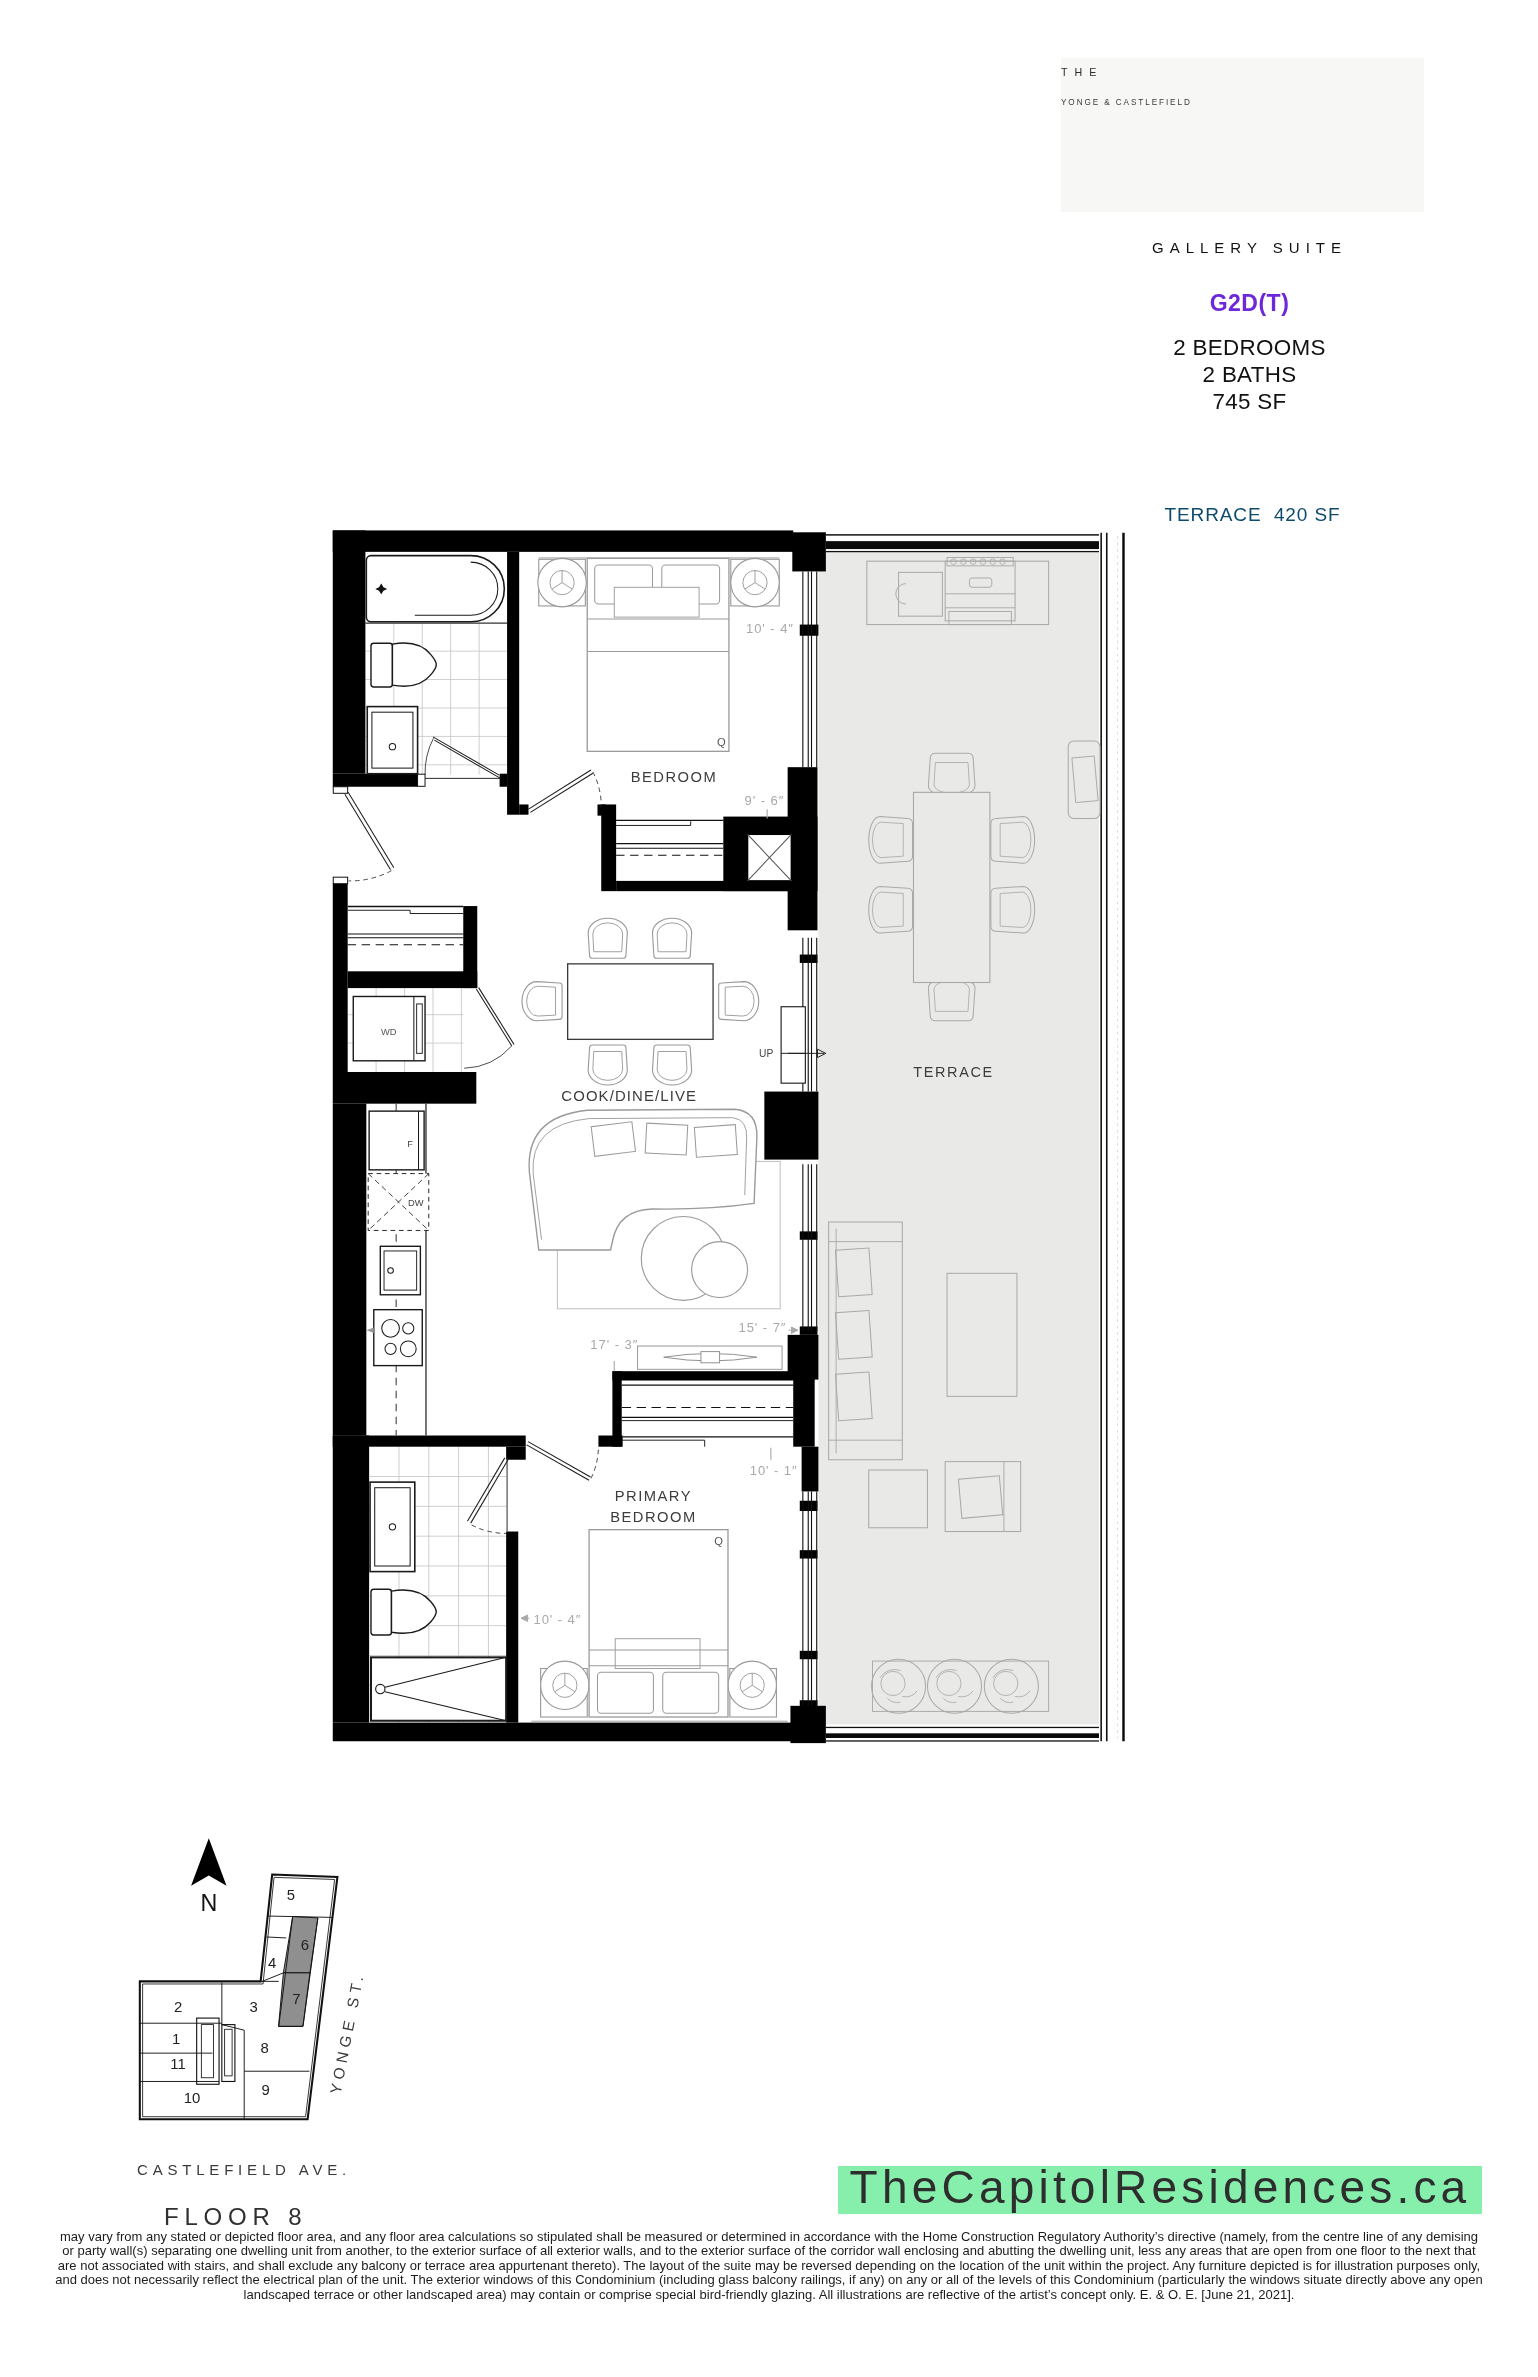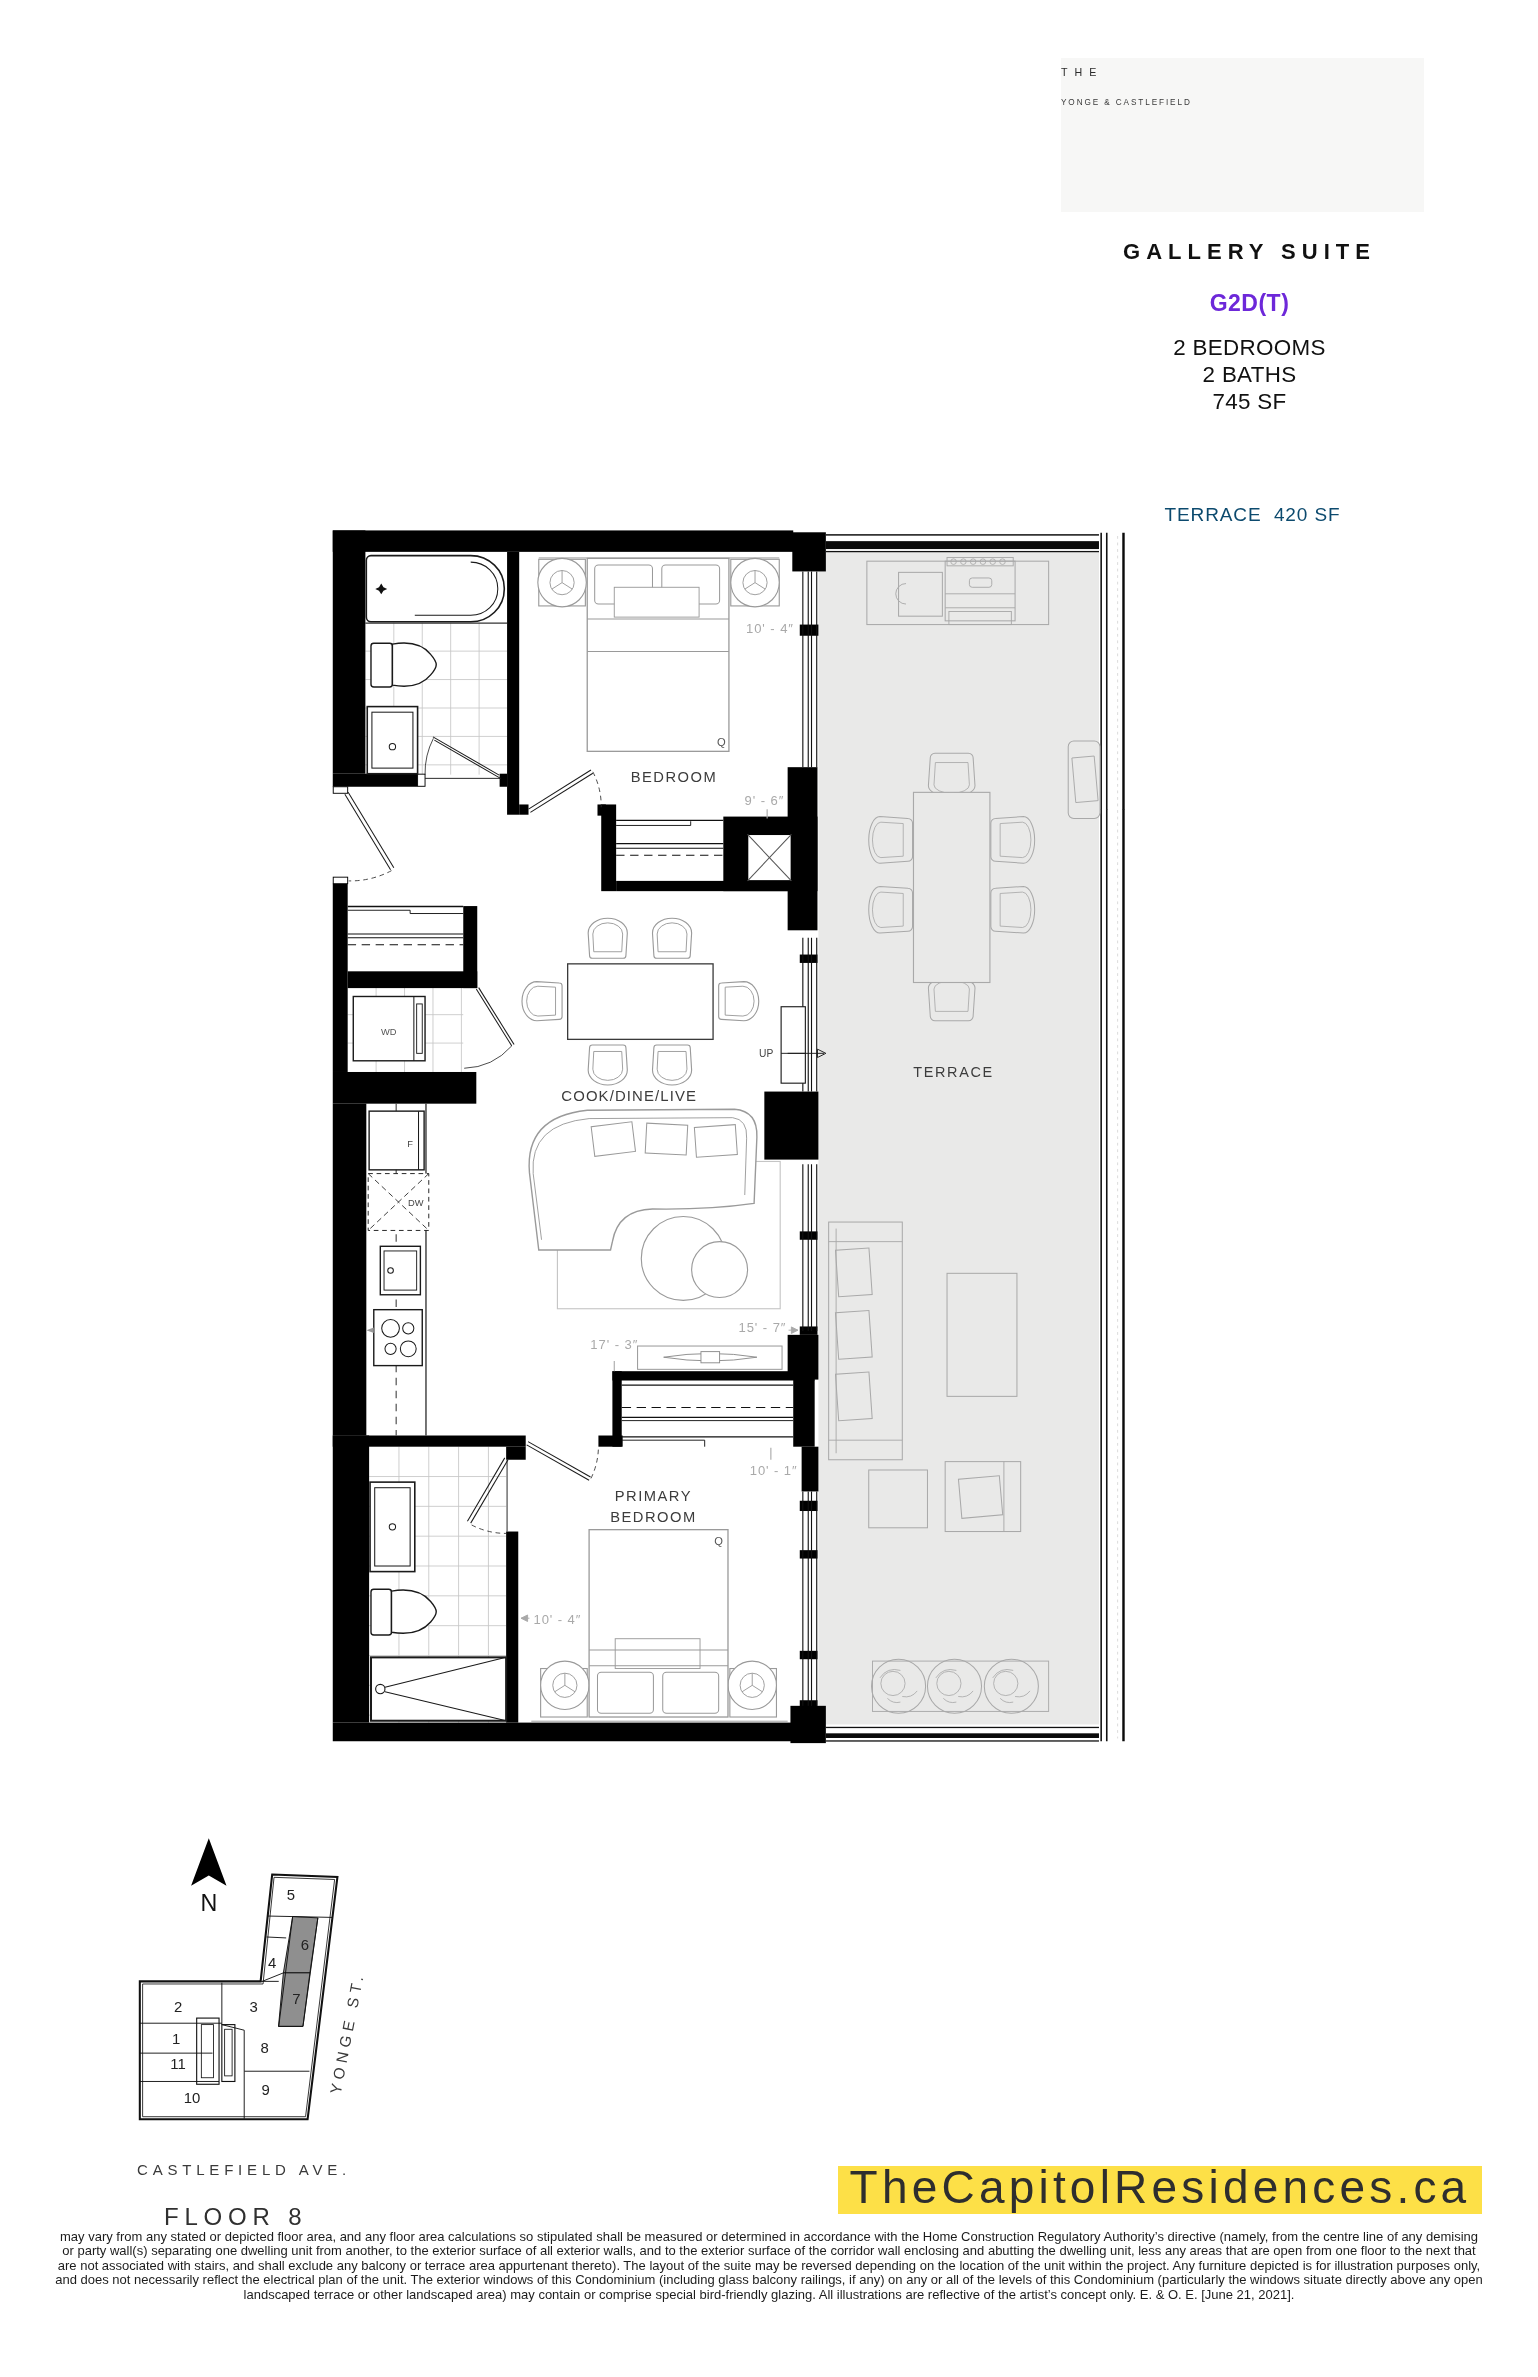--- a/index.html
+++ b/index.html
@@ -3,27 +3,27 @@
 <meta charset="utf-8">
 <style>
   html,body{margin:0;padding:0;}
   body{width:1538px;height:2377px;background:#ffffff;font-family:"Liberation Sans",sans-serif;position:relative;overflow:hidden;}
   .abs{position:absolute;}
   #logo{left:1061px;top:58px;width:363px;height:154px;background:#f7f7f6;text-align:left;}
   #logo .the{margin-top:8.4px;font-size:10.7px;letter-spacing:7px;color:#2b2b2b;padding-right:11.2px;}
   #logo .cap{margin-top:8.4px;font-family:"Liberation Serif",serif;font-size:36px;letter-spacing:10.3px;color:#262626;padding-right:4.7px;font-weight:400;}
   #logo .cap .gold{color:#c49a3c;}
   #logo .sub{margin-top:20px;font-size:8.2px;letter-spacing:1.9px;color:#3a3a3a;padding-right:11.2px;}
-  #gallery{left:970px;top:239px;width:559px;text-align:center;font-size:22px;font-weight:bold;letter-spacing:6px;color:#111;}
+  #gallery{left:970px;top:239px;width:559px;text-align:center;font-size:15px;font-weight:normal;letter-spacing:6px;color:#111;}
   #model{left:970px;top:290px;width:559px;text-align:center;font-size:23px;font-weight:bold;letter-spacing:0.5px;color:#6d28d9;}
   #specs{left:970px;top:334px;width:559px;text-align:center;font-size:22.4px;color:#111;line-height:27px;letter-spacing:0.3px;}
   #terr{left:1066px;top:504px;width:373px;text-align:center;font-size:19px;color:#0c4a6e;letter-spacing:0.9px;}
   #castle{left:137px;top:2161px;font-size:15px;letter-spacing:4.8px;color:#3a3a3a;}
   #floor8{left:164px;top:2203px;font-size:24px;letter-spacing:5.8px;color:#303030;}
-  #siteurl{left:838px;top:2166px;width:644px;height:48px;background:#fde047;}
+  #siteurl{left:838px;top:2166px;width:644px;height:48px;background:#86efac;}
   #siteurl div{margin-top:-5.6px;text-align:center;font-size:46px;letter-spacing:4.2px;color:#2e2e2e;}
   #disc{left:0px;top:2230px;width:1538px;text-align:center;font-size:13px;line-height:14.4px;color:#1c1c1c;}
   #disc div{white-space:nowrap;}
 </style>
 </head>
 <body>
 <div id="logo" class="abs">
   <div class="the">THE</div>
   <div class="sub">YONGE &amp; CASTLEFIELD</div>
 </div>

